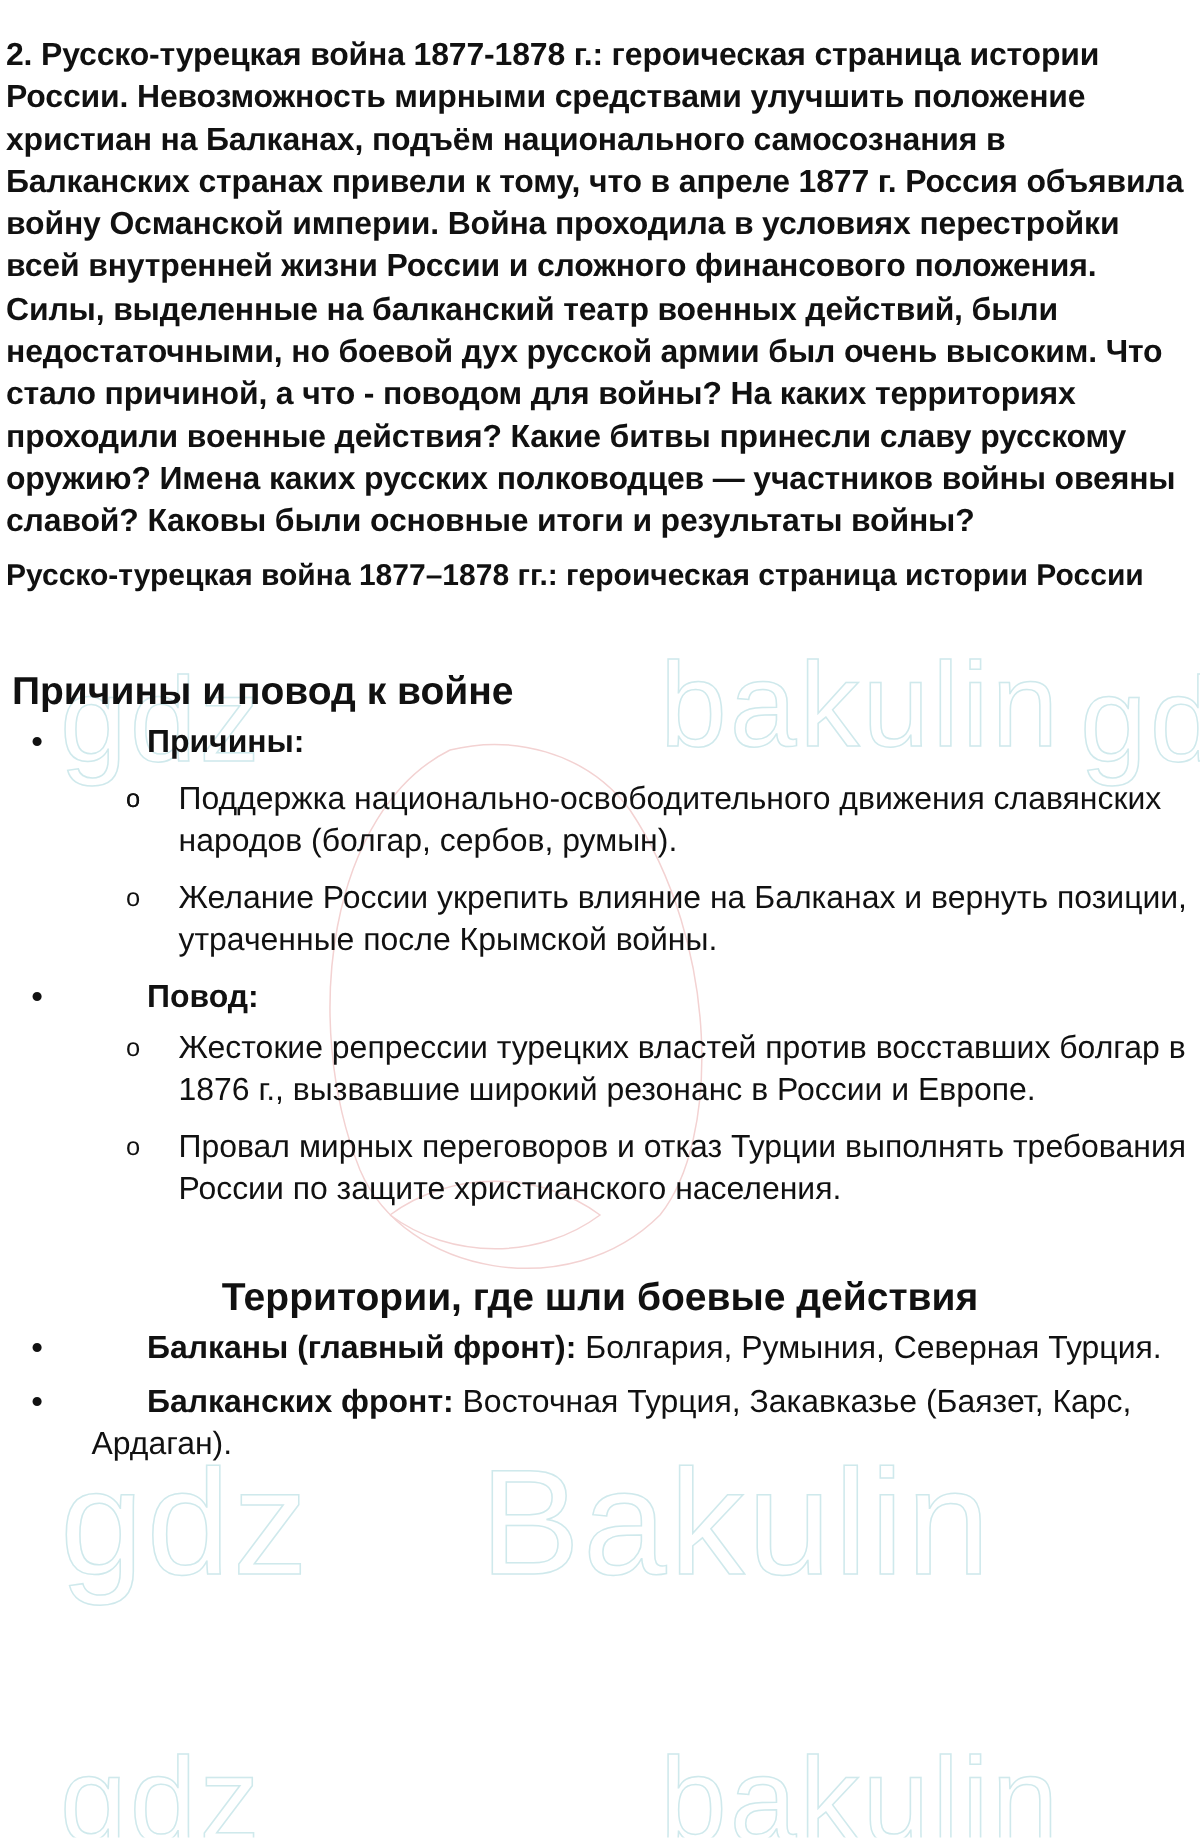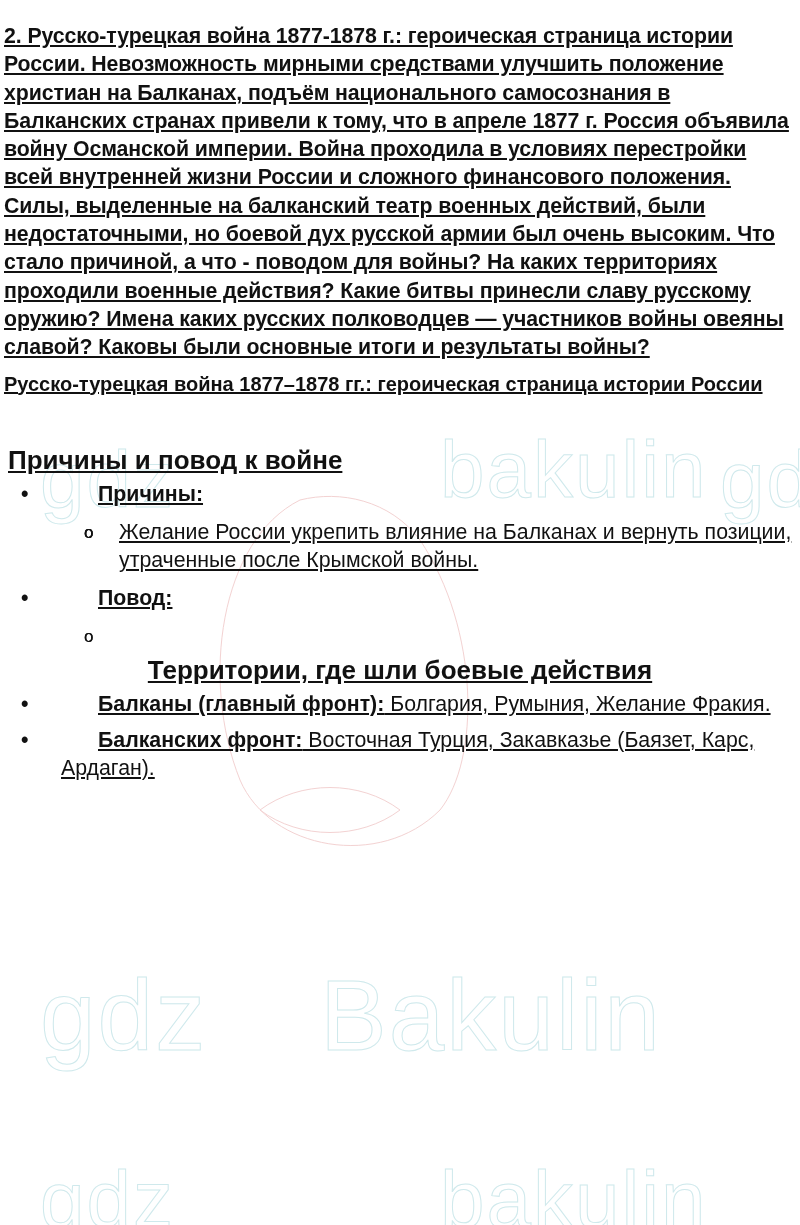--- a/index.html
+++ b/index.html
@@ -28,21 +28,20 @@
     color: transparent;
     -webkit-text-stroke: 1px #cfe9ec;
     letter-spacing: 2px;
     line-height: 1;
     text-align: right;
   }
   .content {
     position: relative;
     z-index: 1;
     padding: 22px 4px 0 4px;
-    text-decoration: underline;
   }
   .question {
     font-weight: bold;
     font-size: 21.3px;
     line-height: 28.3px;
     margin: 0;
     letter-spacing: -0.1px;
   }
   .answer-title {
     font-weight: bold;
@@ -131,46 +130,49 @@
   <ul class="level1">
     <li>
       <span class="bullet">•</span>
       <span class="li-label">Причины:</span>
       <ul class="level2">
         <li>
           <span class="sub-bullet">o</span>
         </li>
         <li>
           <span class="sub-bullet">o</span>
+          <span>Поддержка национально-освободительного движения славянских народов (болгар, сербов, румын).</span>
         </li>
         <li>
           <span class="sub-bullet">o</span>
           <span>Желание России укрепить влияние на Балканах и вернуть позиции, утраченные после Крымской войны.</span>
         </li>
       </ul>
     </li>
     <li>
       <span class="bullet">•</span>
       <span class="li-label">Повод:</span>
       <ul class="level2">
         <li>
           <span class="sub-bullet">o</span>
+          <span>Жестокие репрессии турецких властей против восставших болгар в 1876 г., вызвавшие широкий резонанс в России и Европе.</span>
         </li>
         <li>
           <span class="sub-bullet">o</span>
+          <span>Провал мирных переговоров и отказ Турции выполнять требования России по защите христианского населения.</span>
         </li>
       </ul>
     </li>
   </ul>
 
   <p class="section-heading h-territories">Территории, где шли боевые действия</p>
 
   <ul class="level1 terr-list">
     <li>
       <span class="bullet">•</span>
-      <span class="li-label">Балканы (главный фронт):</span><span> Болгария, Румыния, Желание Фракия.</span>
+      <span class="li-label">Балканы (главный фронт):</span><span> Болгария, Румыния, Северная Турция.</span>
     </li>
     <li>
       <span class="bullet">•</span>
       <span class="li-label">Балканских фронт:</span><span> Восточная Турция, Закавказье (Баязет, Карс, Ардаган).</span>
     </li>
   </ul>
 </div>
 
 </body></html>

